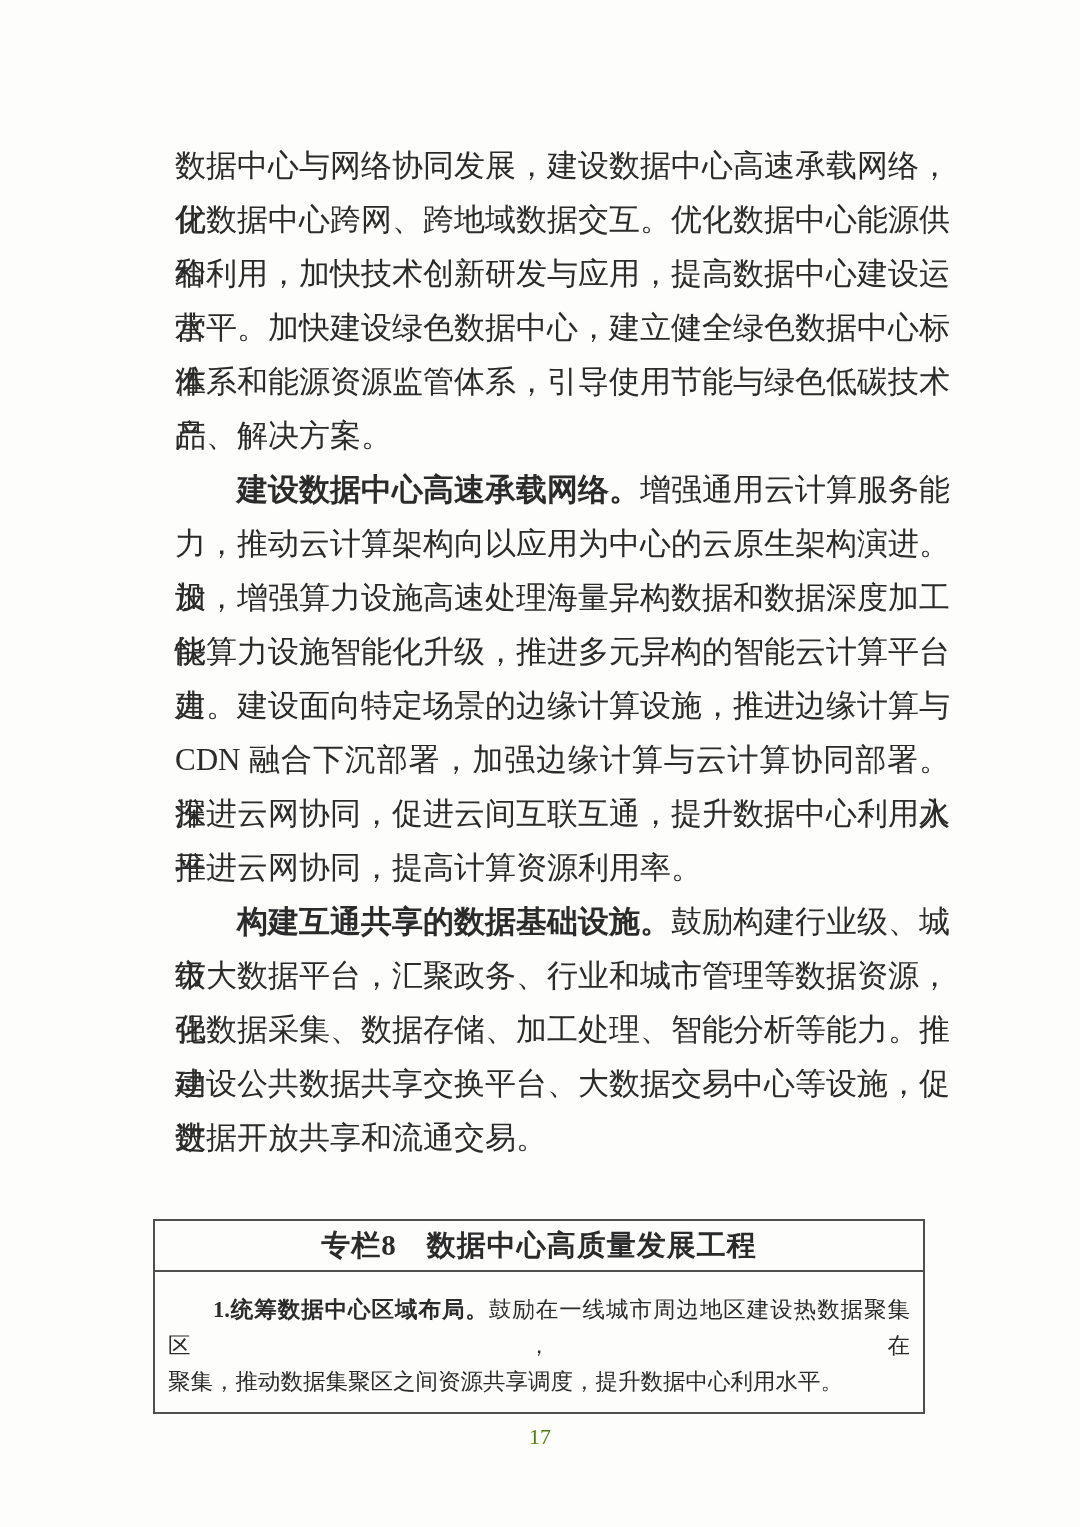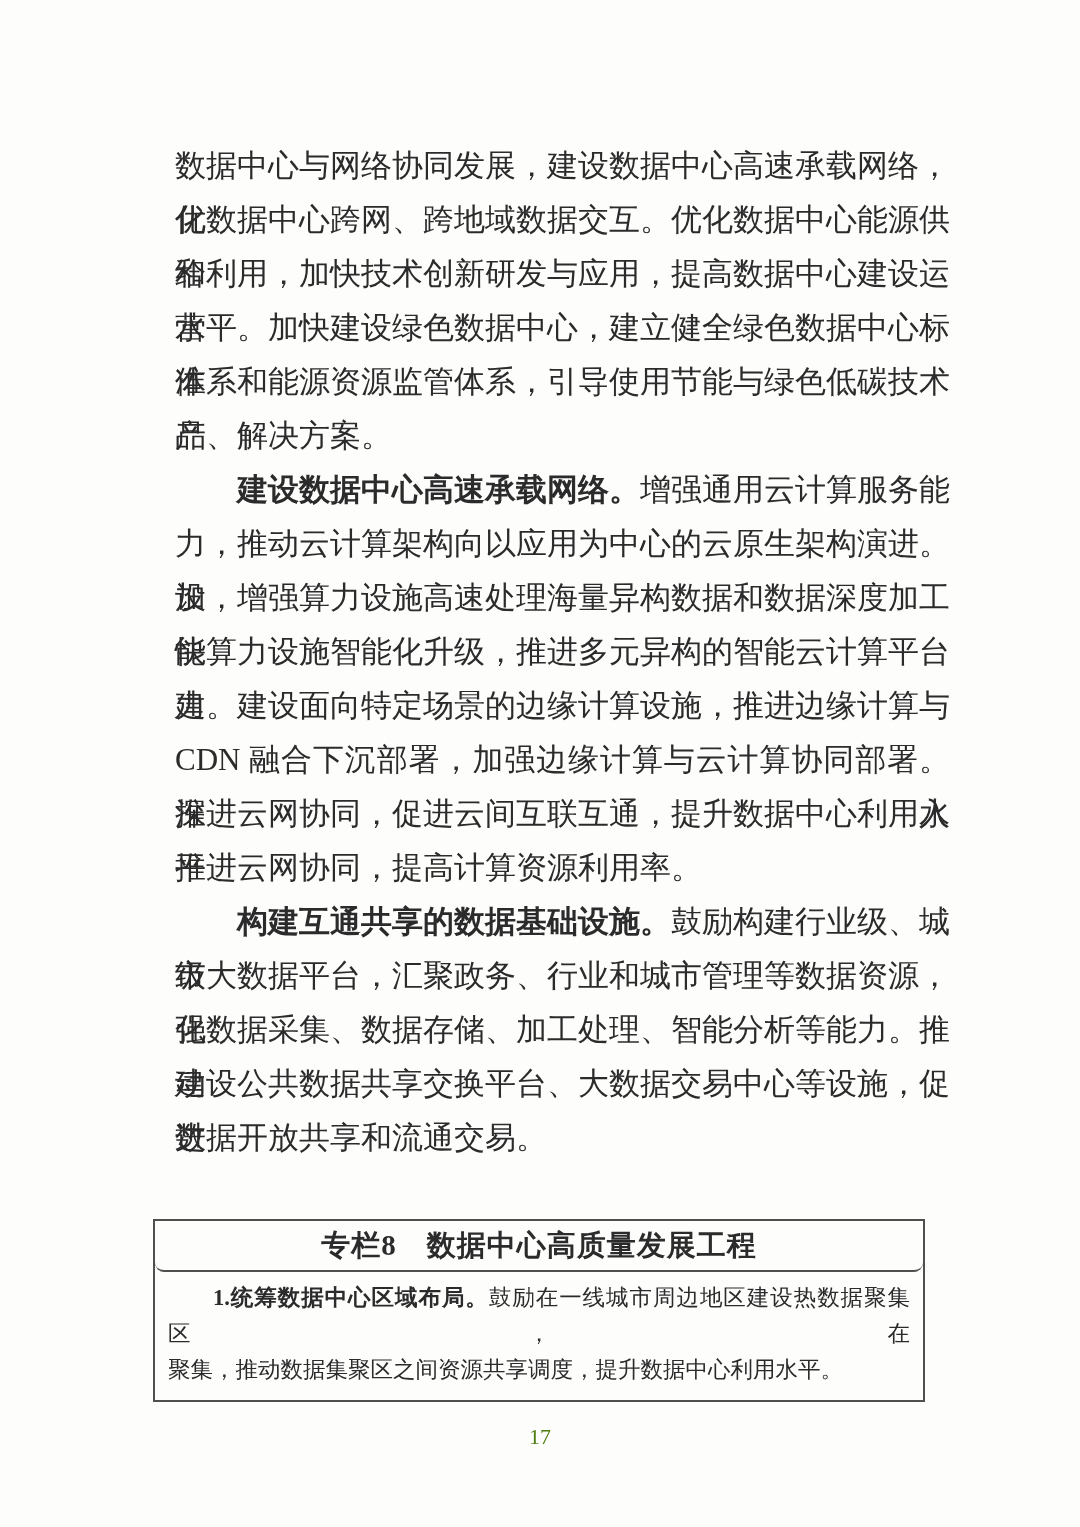--- a/index.html
+++ b/index.html
@@ -36,24 +36,23 @@
     border:2px solid #4f4f4f;
     background:#fdfdfc;
   }
   .callout-title {
     height:49px; line-height:49px;
     text-align:center;
     font-weight:bold;
     font-size:29px;
     border-bottom:2px solid #4f4f4f;
     letter-spacing:1px;
-    border-radius:9px;
   }
   .callout-body {
-    padding:8px 13px 12px 13px;
+    padding:20px 13px 12px 13px;
     font-size:22.5px;
     line-height:36px;
   }
   .cline {
     text-align:justify;
     text-align-last:justify;
   }
   .cline.short { text-align-last:left; }
   .page-number {
     position:absolute;

